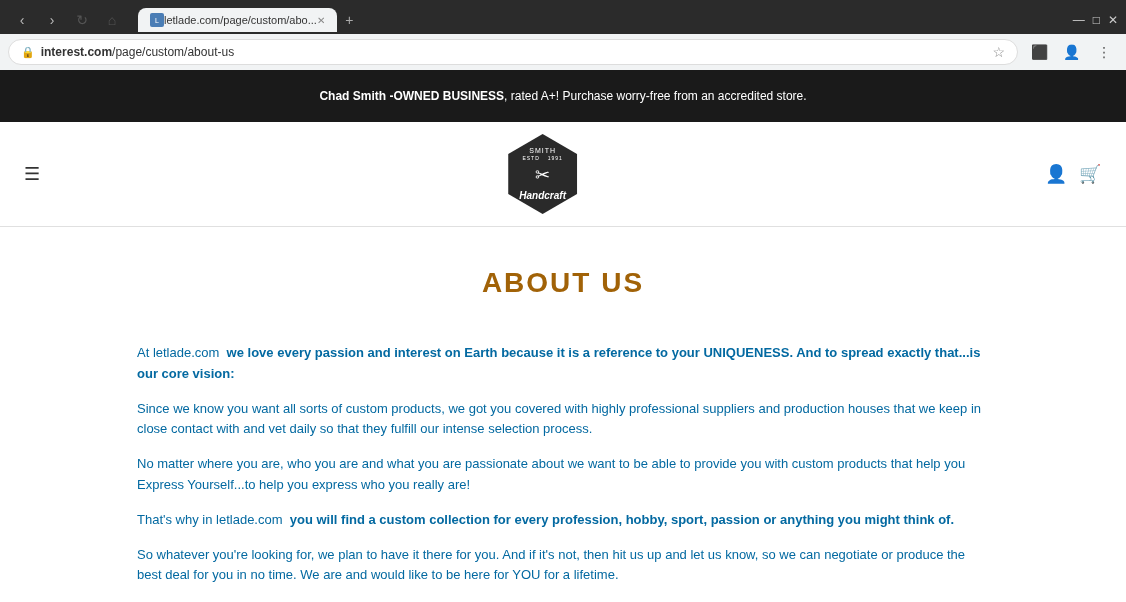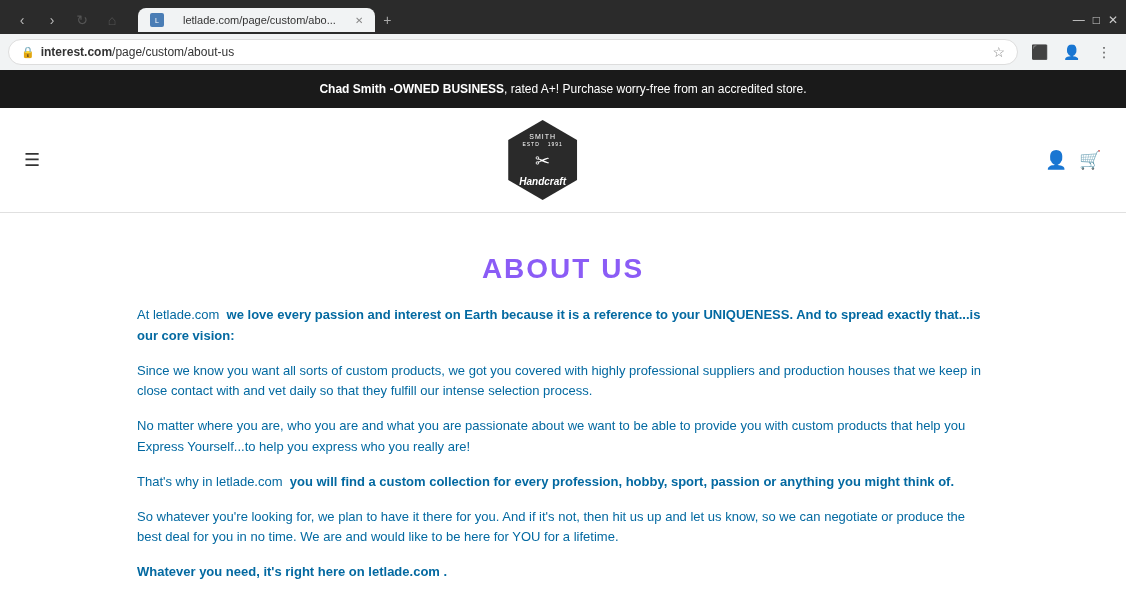--- a/index.html
+++ b/index.html
@@ -20,21 +20,21 @@
       margin-left: 6px;
     }
     .tab {
       background: #3c3c3c;
       color: #ccc;
       padding: 5px 12px;
       border-radius: 8px 8px 0 0;
       font-size: 11px;
       display: flex;
       align-items: center;
-      gap: 19px;
+      gap: 0;
       min-width: 180px;
     }
     .tab.active {
       background: #f1f3f4;
       color: #333;
     }
     .tab-favicon {
       width: 14px; height: 14px;
       border-radius: 2px;
       background: #4a7db5;
@@ -122,21 +122,21 @@
     }
 
     
     .page { width: 1126px; overflow-x: hidden; }
 
     
     .top-banner {
       background: #1a1a1a;
       color: #fff;
       text-align: center;
-      padding: 12px;
+      padding: 19px;
       font-size: 12px;
     }
     .top-banner strong { font-weight: bold; }
 
     
     .site-header {
       background: #fff;
       border-bottom: 1px solid #e0e0e0;
       padding: 12px 24px;
       display: flex;
@@ -187,22 +187,22 @@
     .main-content {
       max-width: 900px;
       margin: 0 auto;
       padding: 40px 24px;
     }
     .page-title {
       text-align: center;
       font-size: 28px;
       font-weight: bold;
       letter-spacing: 2px;
-      margin-bottom: 20px;
-      color: #8b5cf6;
+      margin-bottom: 44px;
+      color: #a16207;
     }
     .content-body p {
       margin-bottom: 14px;
       line-height: 1.6;
       font-size: 13px;
       color: #0369a1;
     }
     .content-body p.bold-text { font-weight: bold; }
   </style>
 </head>

